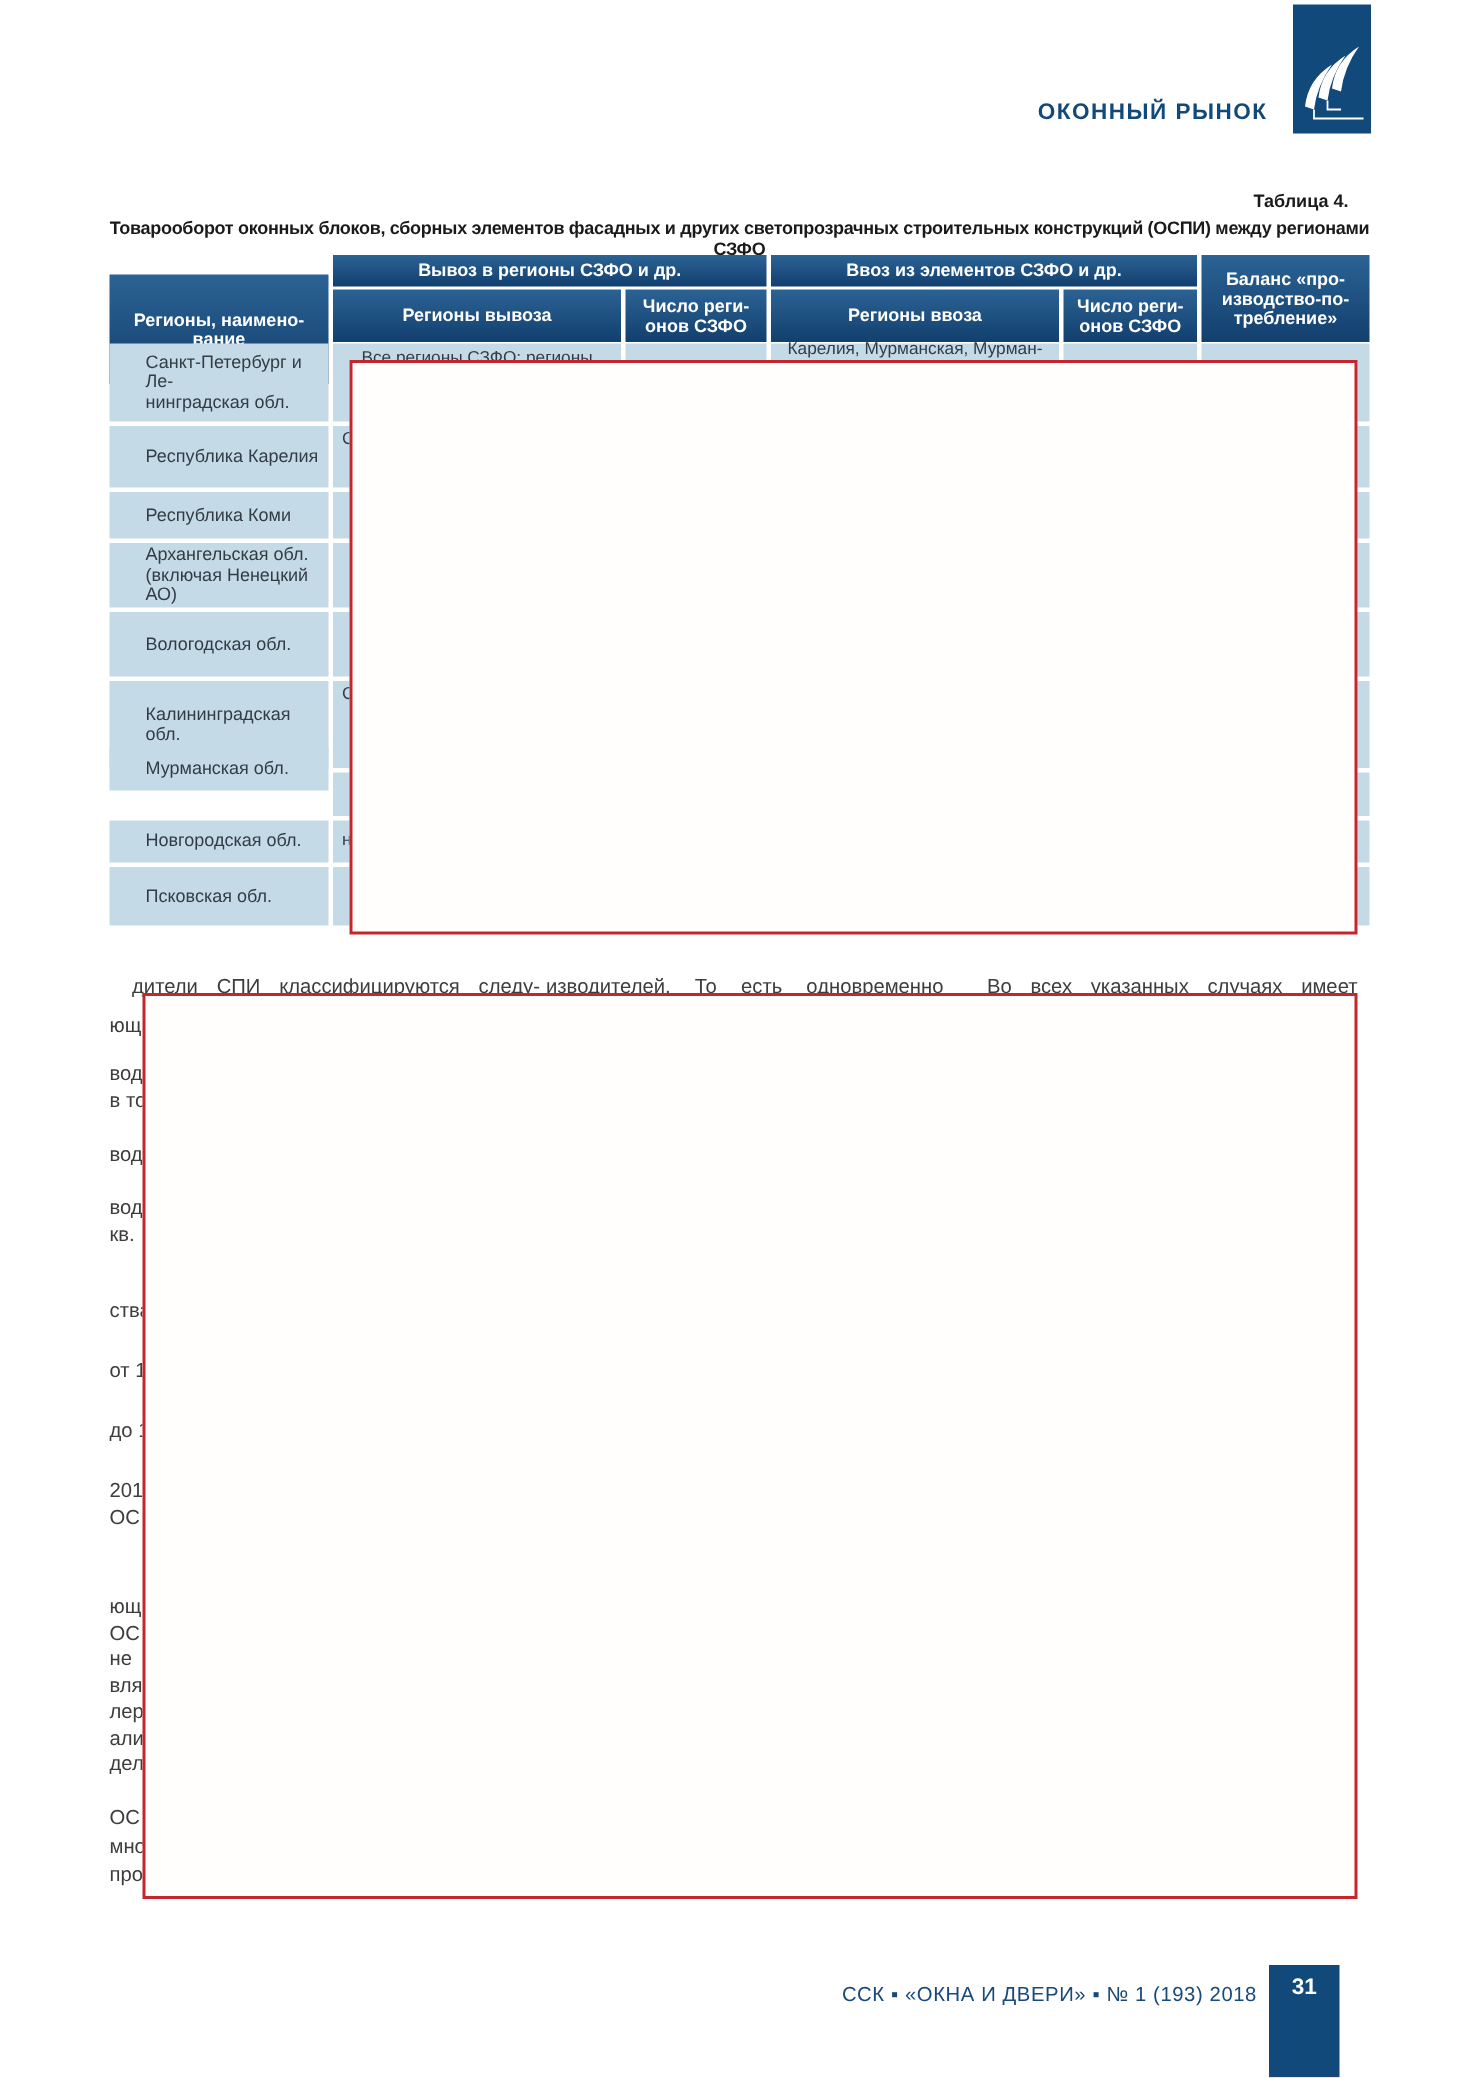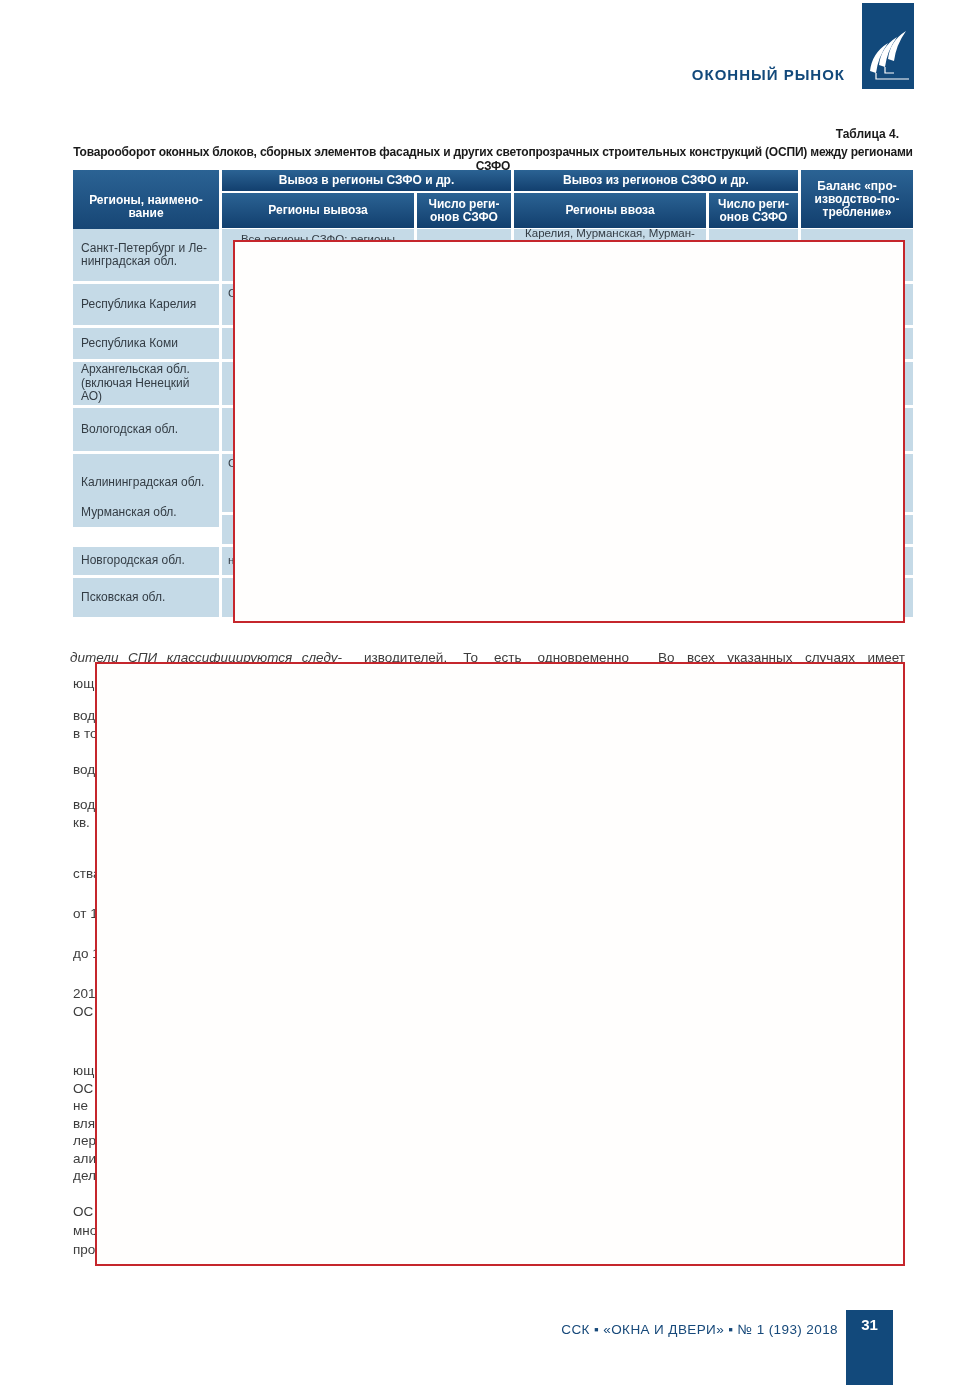--- a/index.html
+++ b/index.html
@@ -19,21 +19,21 @@
     font-size:12px; font-weight:bold; color:#1a1a1a; }
   .table-title { top:145px; left:73px; width:840px; text-align:center;
     font-size:12px; font-weight:bold; color:#1a1a1a; letter-spacing:-0.2px; }
 
   
   .thead { background:linear-gradient(180deg,#2b6394 0%,#123f6e 100%);
     color:#ffffff; font-size:12px; line-height:13px; font-weight:bold;
     display:flex; align-items:center; justify-content:center; text-align:center;
     white-space:pre-line; z-index:1; }
   .trow { background:#c5dae7; z-index:1; }
-  .region { display:flex; align-items:center; text-align:left; padding-left:8px;
+  .region { display:flex; align-items:center; text-align:left; padding-left:24px;
     font-size:12px; line-height:13.5px; color:#333c44; white-space:pre-line; z-index:2; }
   .cellpeek { position:absolute; font-size:11.5px; line-height:12px; color:#333c44;
     text-align:center; z-index:2; }
   .cellfrag { position:absolute; font-size:11.5px; color:#333c44; z-index:2; white-space:nowrap; }
 
   
   .redbox { background:#fffefd; border:2px solid #c5262c; z-index:5; }
 
   
   .art-line { position:absolute; font-size:13.5px; color:#3d3d3d; z-index:2;
@@ -63,24 +63,24 @@
         </g>
         <path d="M14 70 L14 76 L47 76" stroke="#ffffff" stroke-width="1.2" fill="none"></path>
         <path d="M23 64 L23 70 L32 70" stroke="#ffffff" stroke-width="1.2" fill="none"></path>
       </svg>
     </span>
   </div>
 
   <div class="abs table-label">Таблица 4.</div>
   <div class="abs table-title">Товарооборот оконных блоков, сборных элементов фасадных и других светопрозрачных строительных конструкций (ОСПИ) между регионами СЗФО</div>
 
-  <div class="abs thead" style="left:73px;top:170px;width:146px;height:73px;">Регионы, наимено-
+  <div class="abs thead" style="left:73px;top:183px;width:146px;height:73px;">Регионы, наимено-
 вание</div>
   <div class="abs thead" style="left:222px;top:170px;width:289px;height:21px;">Вывоз в регионы СЗФО и др.</div>
-  <div class="abs thead" style="left:514px;top:170px;width:284px;height:21px;">Вывоз из регионов СЗФО и др.</div>
+  <div class="abs thead" style="left:514px;top:170px;width:284px;height:21px;">Ввоз из элементов СЗФО и др.</div>
   <div class="abs thead" style="left:801px;top:170px;width:112px;height:58px;">Баланс «про-
 изводство-по-
 требление»</div>
   <div class="abs thead" style="left:222px;top:193px;width:192px;height:35px;">Регионы вывоза</div>
   <div class="abs thead" style="left:417px;top:193px;width:94px;height:35px;">Число реги-
 онов СЗФО</div>
   <div class="abs thead" style="left:514px;top:193px;width:192px;height:35px;">Регионы ввоза</div>
   <div class="abs thead" style="left:709px;top:193px;width:89px;height:35px;">Число реги-
 онов СЗФО</div>
 
@@ -144,21 +144,21 @@
       <div class="abs trow region" style="left: 73px; top: 578px; width: 146px; height: 39px;">Псковская обл.</div>
       <div class="abs trow" style="left: 222px; top: 578px; width: 192px; height: 39px;"></div>
       <div class="abs trow" style="left: 417px; top: 578px; width: 94px; height: 39px;"></div>
       <div class="abs trow" style="left: 514px; top: 578px; width: 192px; height: 39px;"></div>
       <div class="abs trow" style="left: 709px; top: 578px; width: 89px; height: 39px;"></div>
       <div class="abs trow" style="left: 801px; top: 578px; width: 112px; height: 39px;"></div>
     </div>
 
   <div class="abs redbox" style="left:233px;top:240px;width:672px;height:383px;"></div>
 
-  <div class="art-line" style="left:70px;top:650px;width:272px;font-style:italic;">дители СПИ классифицируются следу-</div>
+  <div class="art-line" style="left:88px;top:650px;width:272px;">дители СПИ классифицируются следу-</div>
   <div class="art-line" style="left:364px;top:650px;width:265px;">изводителей. То есть одновременно</div>
   <div class="art-line" style="left:658px;top:650px;width:247px;">Во всех указанных случаях имеет</div>
 
   <div id="fragments">
       <span class="frag" style="top: 676px;">ющ</span>
       <span class="frag" style="top: 708px;">вод</span>
       <span class="frag" style="top: 726px;">в то</span>
       <span class="frag" style="top: 762px;">вод</span>
       <span class="frag" style="top: 797px;">вод</span>
       <span class="frag" style="top: 815px;">кв. </span>

